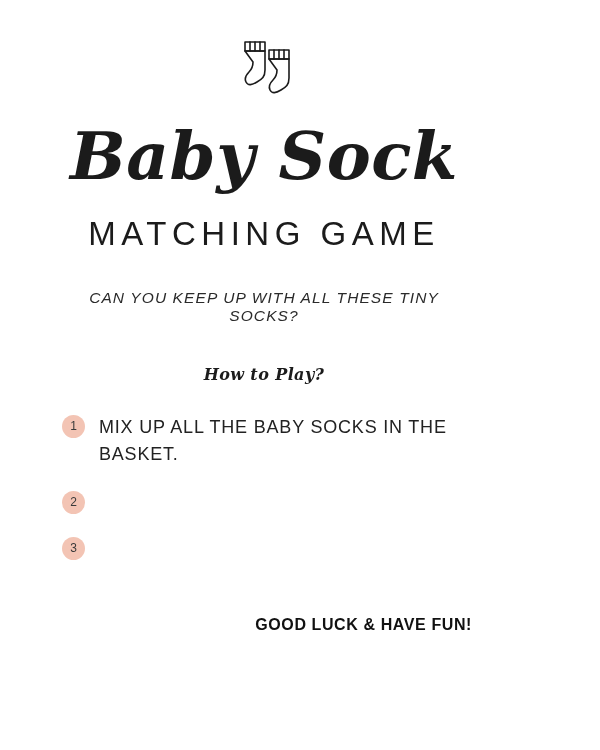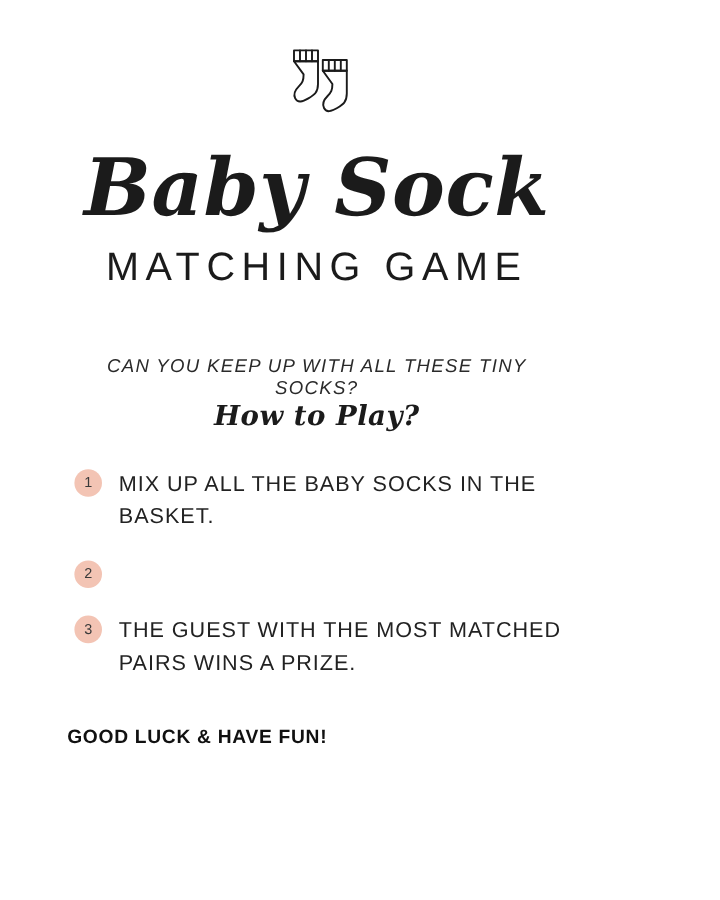--- a/index.html
+++ b/index.html
@@ -40,42 +40,43 @@
     font-style: italic;
     font-weight: 700;
     font-size: 66px;
     line-height: 1.04;
     letter-spacing: 0.5px;
     color: #1b1b1b;
     text-align: center;
     white-space: nowrap;
   }
   .title-sub {
-    margin-top: 12px;
+    margin-top: 24px;
     font-size: 33px;
     letter-spacing: 5.5px;
     font-weight: 400;
     color: #1b1b1b;
     text-align: right;
   }
 
   .tagline {
-    margin-top: 56px;
+    margin-top: 36px;
     font-size: 15.5px;
     font-style: italic;
     letter-spacing: 1.1px;
     color: #2a2a2a;
     text-align: center;
   }
 
   .howto {
+    margin-top: 40px;
     font-family: "DejaVu Serif", serif;
     font-style: italic;
     font-weight: 700;
-    font-size: 23px;
+    font-size: 16px;
     letter-spacing: 0.4px;
     color: #1b1b1b;
     text-align: right;
   }
 
   
   .steps {
     margin-top: 30px;
     width: 100%;
     padding-left: 6px;
@@ -101,26 +102,26 @@
   .step-text {
     margin-left: 14px;
     font-size: 18px;
     line-height: 1.5;
     letter-spacing: 0.8px;
     color: #222;
     max-width: 420px;
   }
 
   .footer-note {
-    margin-top: 18px;
+    margin-top: 34px;
     font-size: 16px;
     font-weight: 700;
     letter-spacing: 0.6px;
     color: #111;
-    text-align: left;
+    text-align: right;
     width: 100%;
   }
 </style>
 </head>
 <body>
 
 <div class="page">
 
   <svg class="sock-art" viewBox="0 0 86 72">
     <g fill="none" stroke="#1b1b1b" stroke-width="1.6" stroke-linejoin="round" stroke-linecap="round">
@@ -148,20 +149,19 @@
       <div class="step-num">1</div>
       <div class="step-text">MIX UP ALL THE BABY SOCKS IN THE BASKET.</div>
     </div>
 
     <div class="step">
       <div class="step-num">2</div>
     </div>
 
     <div class="step">
       <div class="step-num">3</div>
-      <div class="step-text">THE GUEST WITH THE MOST MATCHED PAIRS WINS A PRIZE.</div>
     </div>
 
   </div>
 
   <div class="footer-note">GOOD LUCK &amp; HAVE FUN!</div>
 
 </div>
 
 </body></html>

